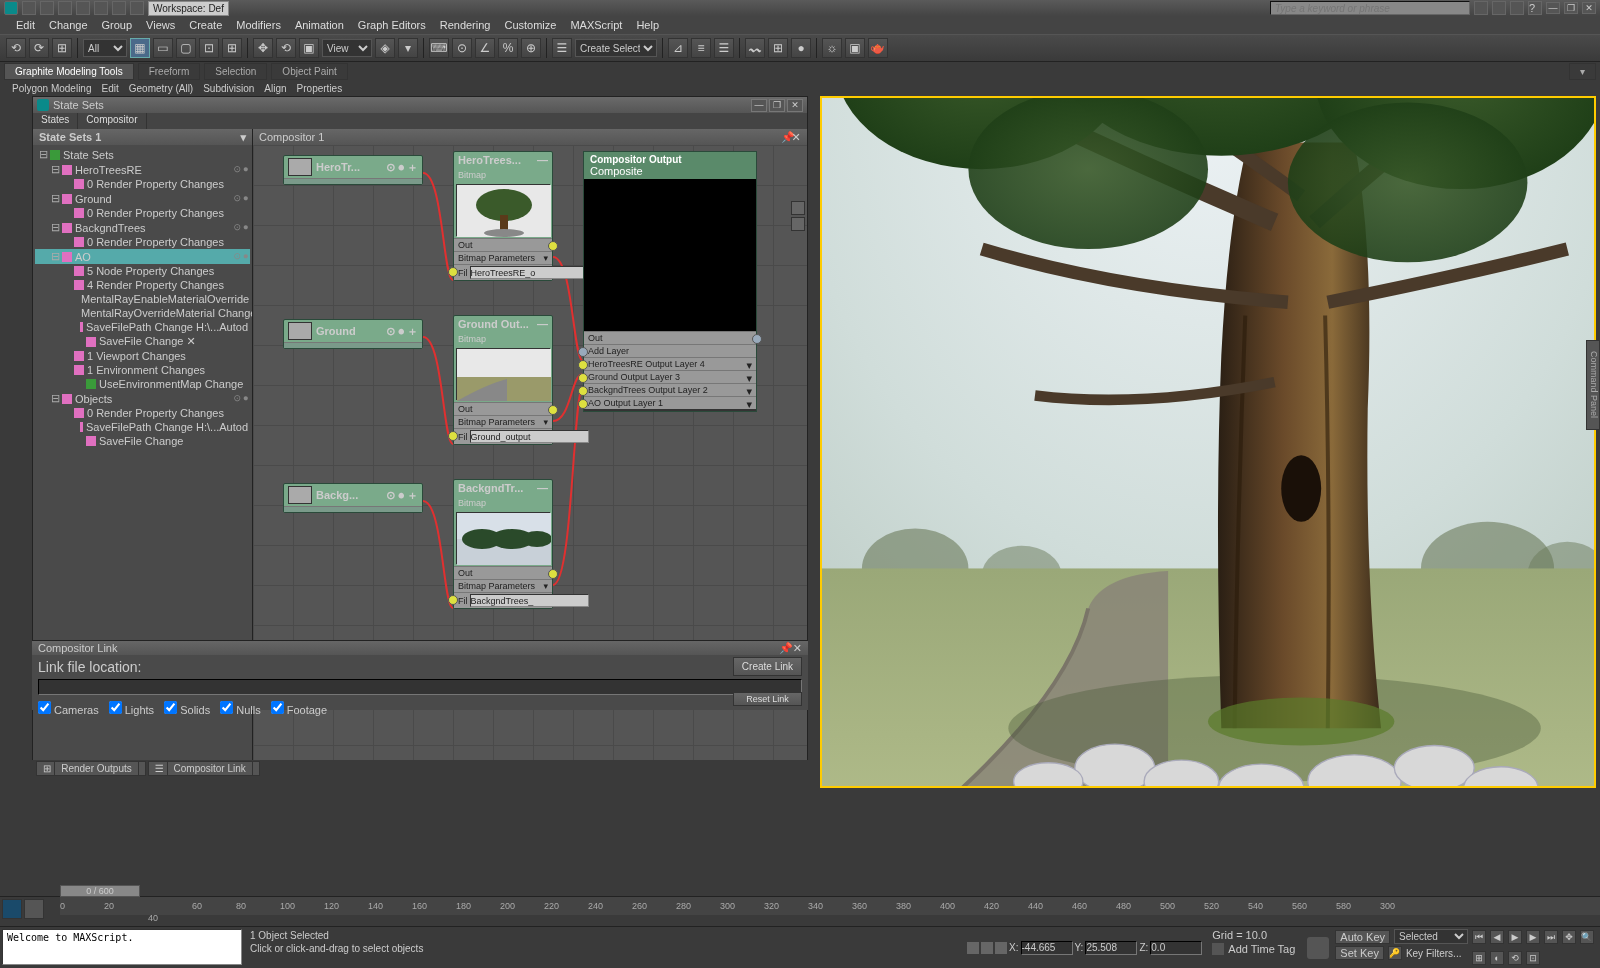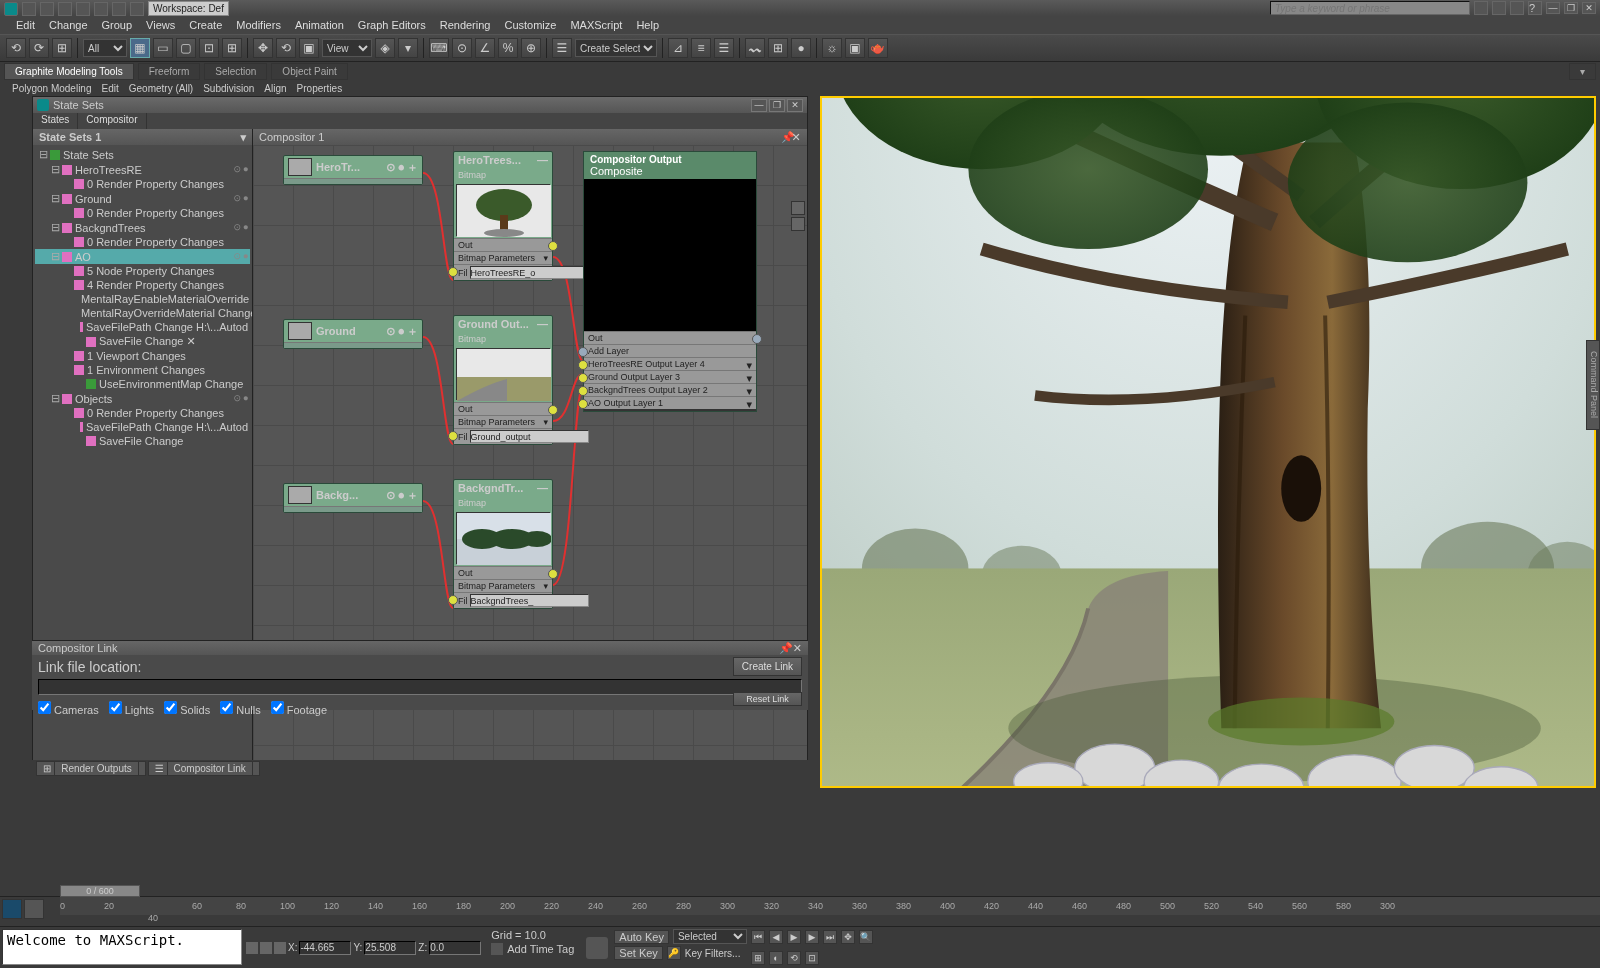--- a/index.html
+++ b/index.html
@@ -1,18 +1,18 @@
 <!DOCTYPE html>
 <html><head>
 <meta charset="utf-8">
 <style>
 * { margin: 0; padding: 0; box-sizing: border-box; font-family: "Segoe UI", Tahoma, sans-serif; font-size: 11px; }
 body { background: #3a3a3a; color: #ccc; width: 1600px; height: 968px; overflow: hidden; position: relative; }
 .titlebar { height: 16px; background: linear-gradient(#5a5a5a,#444); display: flex; align-items: center; padding: 0 4px; gap: 4px; }
-.titlebar .qat { display: flex; gap: 4px; align-items: flex-end; }
+.titlebar .qat { display: flex; gap: 4px; align-items: flex-start; }
 .titlebar .qat-btn { width: 14px; height: 14px; background: #555; border: 1px solid #666; }
 .titlebar .ws { font-size: 10px; color: #222; background: #ccc; padding: 1px 4px; border: 1px solid #888; }
 .titlebar .spacer { flex: 1; }
 .titlebar .search { width: 200px; height: 14px; background: #888; border: 1px inset #666; font-size: 10px; padding: 0 4px; color: #444; font-style: italic; }
 .titlebar .winbtn { width: 14px; height: 12px; border: 1px solid #666; background: #555; font-size: 9px; color: #ccc; text-align: center; line-height: 10px; }
 .menubar { height: 18px; background: #444; display: flex; gap: 2px; padding: 2px 10px; align-items: center; }
 .menubar span { color: #ddd; font-size: 11px; padding: 1px 6px; cursor: pointer; }
 .toolbar { height: 28px; background: linear-gradient(#4a4a4a,#3a3a3a); border-top: 1px solid #555; border-bottom: 1px solid #222; display: flex; align-items: center; gap: 3px; padding: 0 6px; }
 .toolbar .tbtn { width: 20px; height: 20px; background: linear-gradient(#555,#444); border: 1px solid #333; display: flex; align-items: center; justify-content: center; font-size: 12px; }
 .toolbar .tbtn.active { background: #4a6a8a; border-color: #6aa; }
@@ -75,21 +75,21 @@
 .viewport svg { width: 100%; height: 100%; }
 
 .command-panel-tab { position: absolute; right: 0; top: 340px; width: 14px; height: 90px; background: #555; border: 1px solid #333; writing-mode: vertical-rl; font-size: 9px; text-align: center; padding: 4px 0; color: #aaa; }
 
 .timeline { position: absolute; left: 0; right: 0; bottom: 42px; height: 30px; background: #3a3a3a; border-top: 1px solid #222; }
 .timeline .ruler { height: 18px; background: #444; position: relative; margin-left: 60px; }
 .timeline .ruler span { position: absolute; font-size: 9px; color: #aaa; top: 4px; }
 .timeline .slider { position: absolute; left: 60px; top: -12px; width: 80px; height: 12px; background: #888; border: 1px solid #555; font-size: 9px; text-align: center; }
 
 .status { position: absolute; left: 0; right: 0; bottom: 0; height: 42px; background: #3a3a3a; border-top: 1px solid #222; display: flex; }
-.status .script { width: 240px; height: 36px; background: #fff; color: #000; font-family: monospace; font-size: 14px; padding: 2px 4px; margin: 2px; border: 1px inset #888; }
+.status .script { width: 240px; height: 36px; background: #fff; color: #000; font-family: monospace; font-size: 10px; padding: 2px 4px; margin: 2px; border: 1px inset #888; }
 .status .mid { flex: 1; padding: 2px; }
 .status .mid div { font-size: 10px; color: #ccc; padding: 1px 4px; }
 .status .coords { display: flex; gap: 2px; align-items: center; padding: 2px; }
 .status .coords label { font-size: 10px; color: #ccc; }
 .status .coords input { width: 52px; background: #333; border: 1px inset #222; color: #ccc; font-size: 10px; height: 14px; }
 .status .right { display: flex; gap: 4px; align-items: center; padding: 2px; }
 .status .right select { background: #333; border: 1px solid #555; color: #ccc; font-size: 10px; width: 74px; }
 .status .pbtn { width: 14px; height: 14px; background: #555; border: 1px solid #333; font-size: 9px; text-align: center; line-height: 12px; }
 </style>
 </head>
@@ -598,20 +598,24 @@
       <span style="left: 1144px;">520</span>
       <span style="left: 1188px;">540</span>
       <span style="left: 1232px;">560</span>
       <span style="left: 1276px;">580</span>
       <span style="left: 1320px;">300</span>
     </div>
 </div>
 
 <div class="status">
   <div class="script">Welcome to MAXScript.</div>
+  <div class="mid">
+    <div>1 Object Selected</div>
+    <div>Click or click-and-drag to select objects</div>
+  </div>
   <div class="coords">
     <span style="width:12px;height:12px;background:#666;display:inline-block"></span>
     <span style="width:12px;height:12px;background:#666;display:inline-block"></span>
     <span style="width:12px;height:12px;background:#666;display:inline-block"></span>
     <label>X:</label>
       <input value="-44.665" style="">
     <label>Y:</label>
       <input value="25.508" style="">
     <label>Z:</label>
       <input value="0.0" style="">

